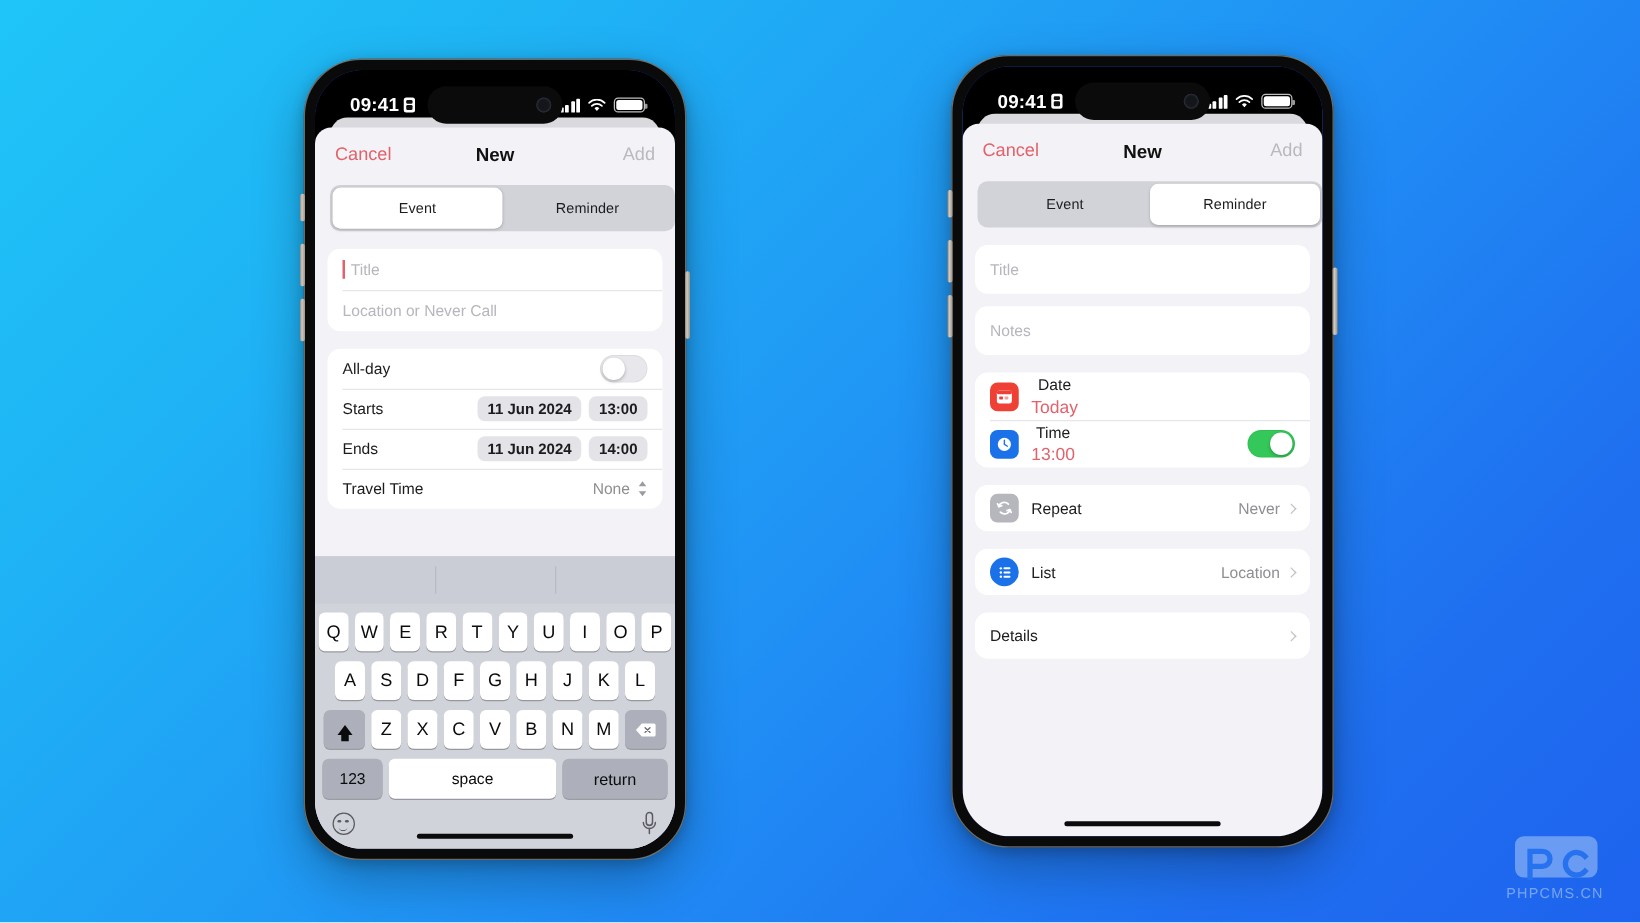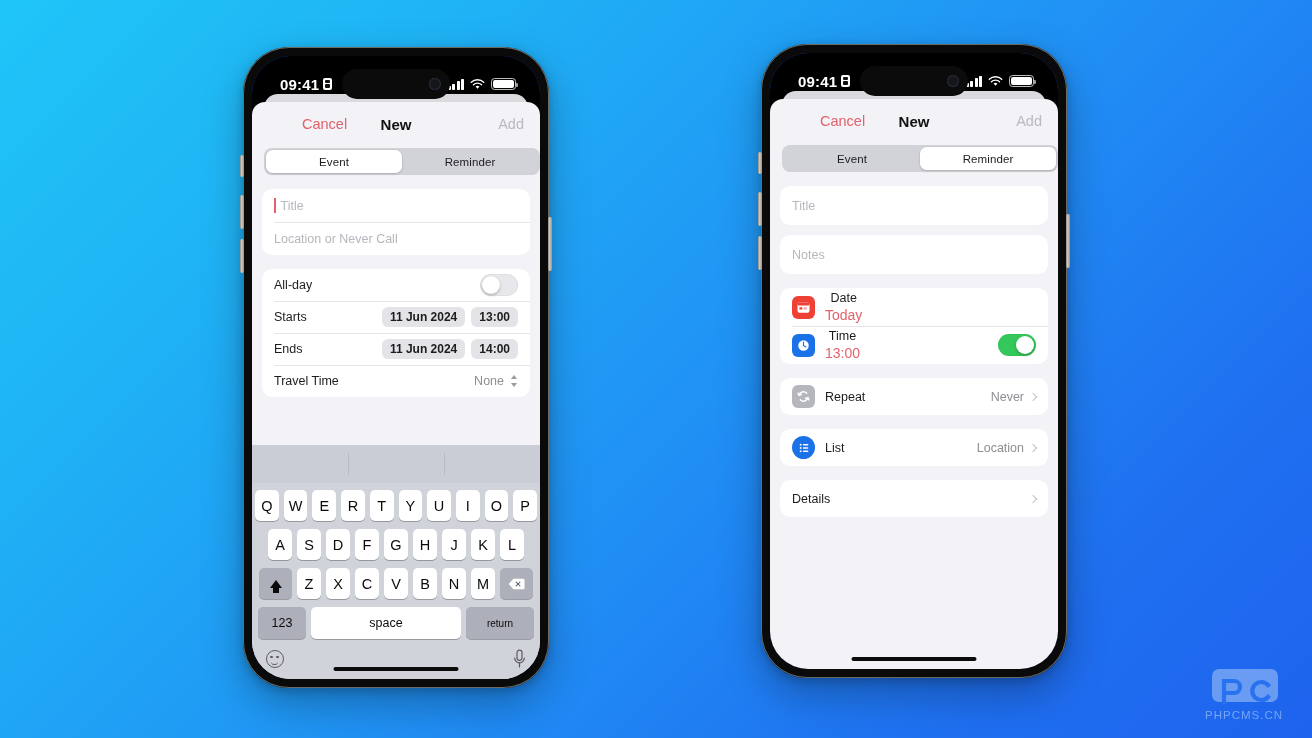--- a/index.html
+++ b/index.html
@@ -145,32 +145,32 @@
     overflow: hidden;
   }
 
   
   .navbar {
     display: flex; align-items: center;
     height: 44px;
     padding: 0 16px;
     position: relative;
   }
-  .nav-cancel { font-size: 14.5px; color: #e2626b; margin-left: 34px; }
+  .nav-cancel { font-size: 14.5px; color: #e2626b; }
   .nav-title {
     position: absolute; left:0; right:0; text-align:center;
     font-size: 15px; font-weight: bold; color: #111;
     pointer-events: none;
   }
   .nav-add { margin-left:auto; font-size: 14.5px; color: #b9b9c0; }
 
   
   .segmented {
     margin: 2px 0 0 12px;
-    height: 27px;
+    height: 37px;
     background: #d2d2d9;
     border-radius: 8px;
     display: flex;
     padding: 2px;
     position: relative;
   }
   .seg {
     flex: 1;
     display: flex; align-items: center; justify-content: center;
     font-size: 11.5px; color: #1c1c1e;
@@ -276,21 +276,21 @@
     display:flex; align-items:center; justify-content:center;
     font-size: 14.5px; color:#0b0b0c;
     box-shadow: 0 1px 0 rgba(0,0,0,0.28);
   }
   .kb-row.r2 { padding: 0 13px; }
   .kb-row.r3 { }
   .key.wide { width: 33px; background:#adb0ba; box-shadow:0 1px 0 rgba(0,0,0,0.26); }
   .kb-row.r4 { gap:5px; padding: 0 3px; margin-bottom: 0; }
   .key.fn { background:#adb0ba; width:48px; height:32px; font-size:12.5px; box-shadow:0 1px 0 rgba(0,0,0,0.26); }
   .key.space { flex:1; background:#fff; height:32px; font-size:12.5px; }
-  .key.ret { background:#adb0ba; width:68px; height:32px; font-size:10px; box-shadow:0 1px 0 rgba(0,0,0,0.26); }
+  .key.ret { background:#adb0ba; width:84px; height:32px; font-size:13px; box-shadow:0 1px 0 rgba(0,0,0,0.26); }
   .shiftglyph {
     width:0;height:0;
     border-left:6px solid transparent; border-right:6px solid transparent;
     border-bottom:8px solid #0b0b0c;
     position:relative;
   }
   .shiftglyph::after {
     content:""; position:absolute; left:-3px; top:8px;
     width:6px; height:5px; background:#0b0b0c;
   }

